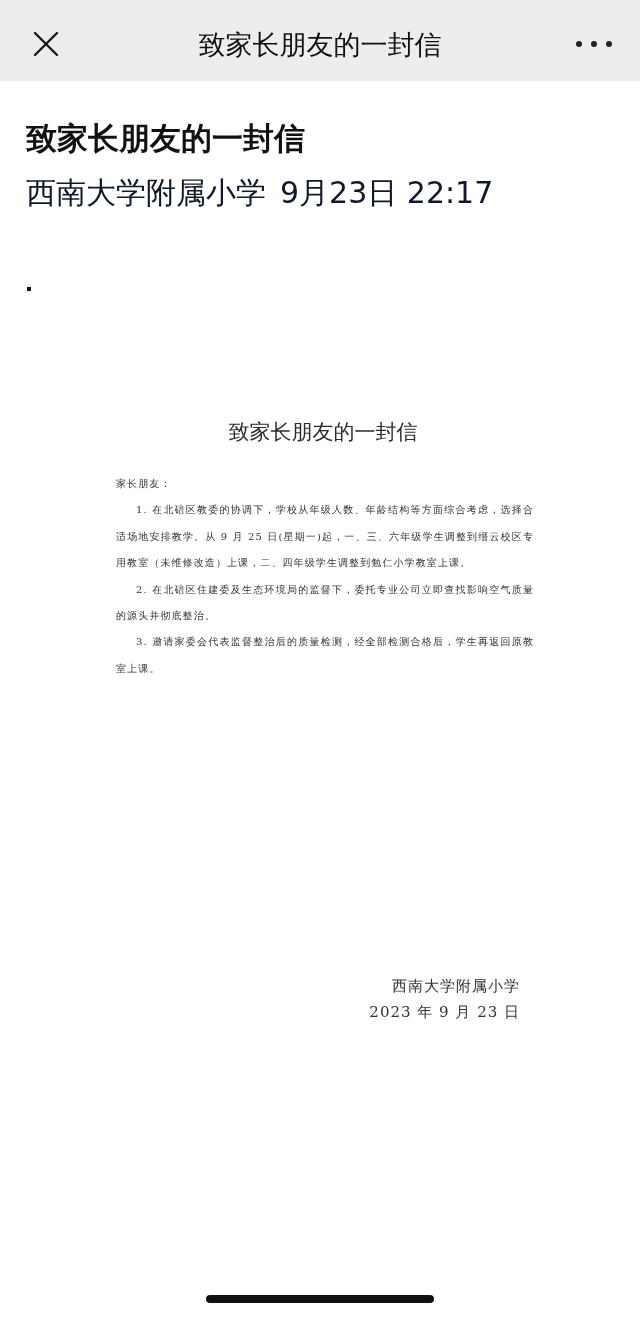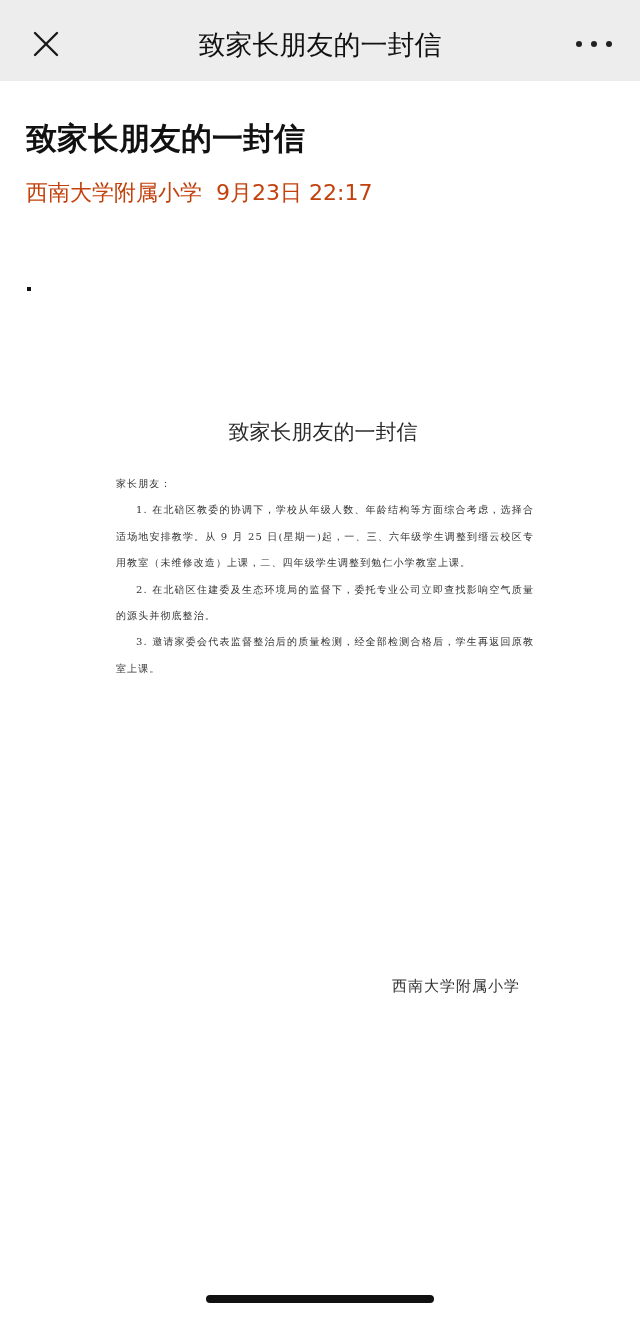--- a/index.html
+++ b/index.html
@@ -21,21 +21,21 @@
       position: absolute; right: 28px; top: 30px; width: 36px; height: 28px; cursor: pointer;
       display: flex; align-items: center; justify-content: space-between;
     }
     .nav-more span { width: 6px; height: 6px; border-radius: 50%; background: #222; display: block; }
 
     .article-title {
       position: absolute; left: 26px; top: 116px; font-size: 31px; font-weight: bold; color: #111;
       line-height: 44px; white-space: nowrap;
     }
     .meta {
-      position: absolute; left: 26px; top: 177px; font-size: 22px; color: #c2410c; line-height: 32px;
+      position: absolute; left: 26px; top: 177px; font-size: 30px; color: #0f172a; line-height: 32px;
       white-space: nowrap;
     }
     .meta .date { margin-left: 14px; }
     .dot {
       position: absolute; left: 27px; top: 287px; width: 4px; height: 4px; background: #111;
     }
 
     .letter {
       position: absolute; left: 108px; top: 400px; width: 430px; height: 640px;
       font-family: "DejaVu Serif", "Liberation Serif", serif; color: #333;
@@ -90,16 +90,17 @@
 <div class="letter">
   <div class="letter-title">致家长朋友的一封信</div>
   <div class="letter-body">
     <p>家长朋友：</p>
     <p class="indent">1. 在北碚区教委的协调下，学校从年级人数、年龄结构等方面综合考虑，选择合适场地安排教学。从 9 月 25 日(星期一)起，一、三、六年级学生调整到缙云校区专用教室（未维修改造）上课，二、四年级学生调整到勉仁小学教室上课。</p>
     <p class="indent">2. 在北碚区住建委及生态环境局的监督下，委托专业公司立即查找影响空气质量的源头并彻底整治。</p>
     <p class="indent">3. 邀请家委会代表监督整治后的质量检测，经全部检测合格后，学生再返回原教室上课。</p>
   </div>
   <div class="sign">
     <div>西南大学附属小学</div>
+    <div class="sdate">2023 年 9 月 23 日</div>
   </div>
 </div>
 
 <div class="home-indicator"></div>
 
 </body></html>

